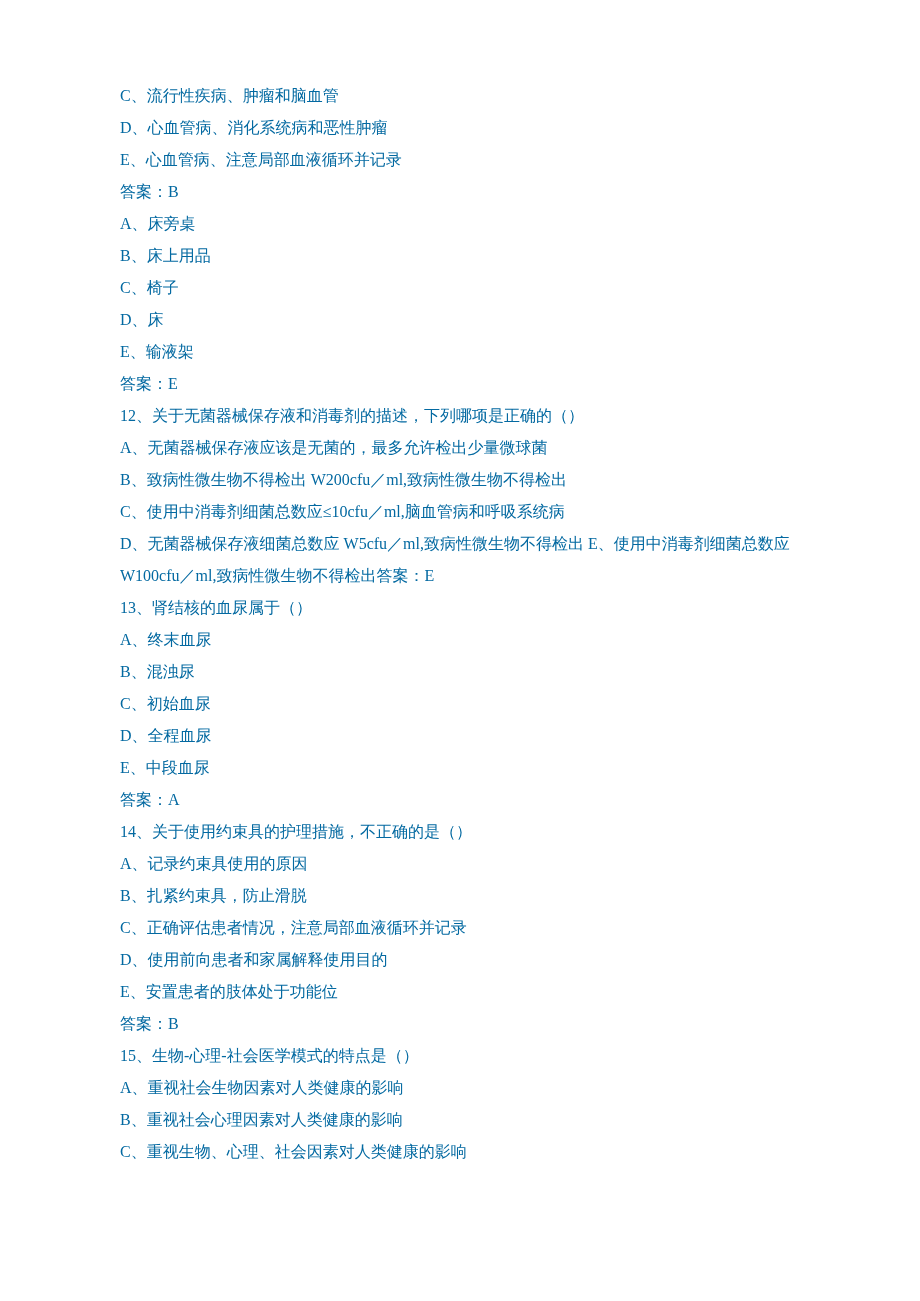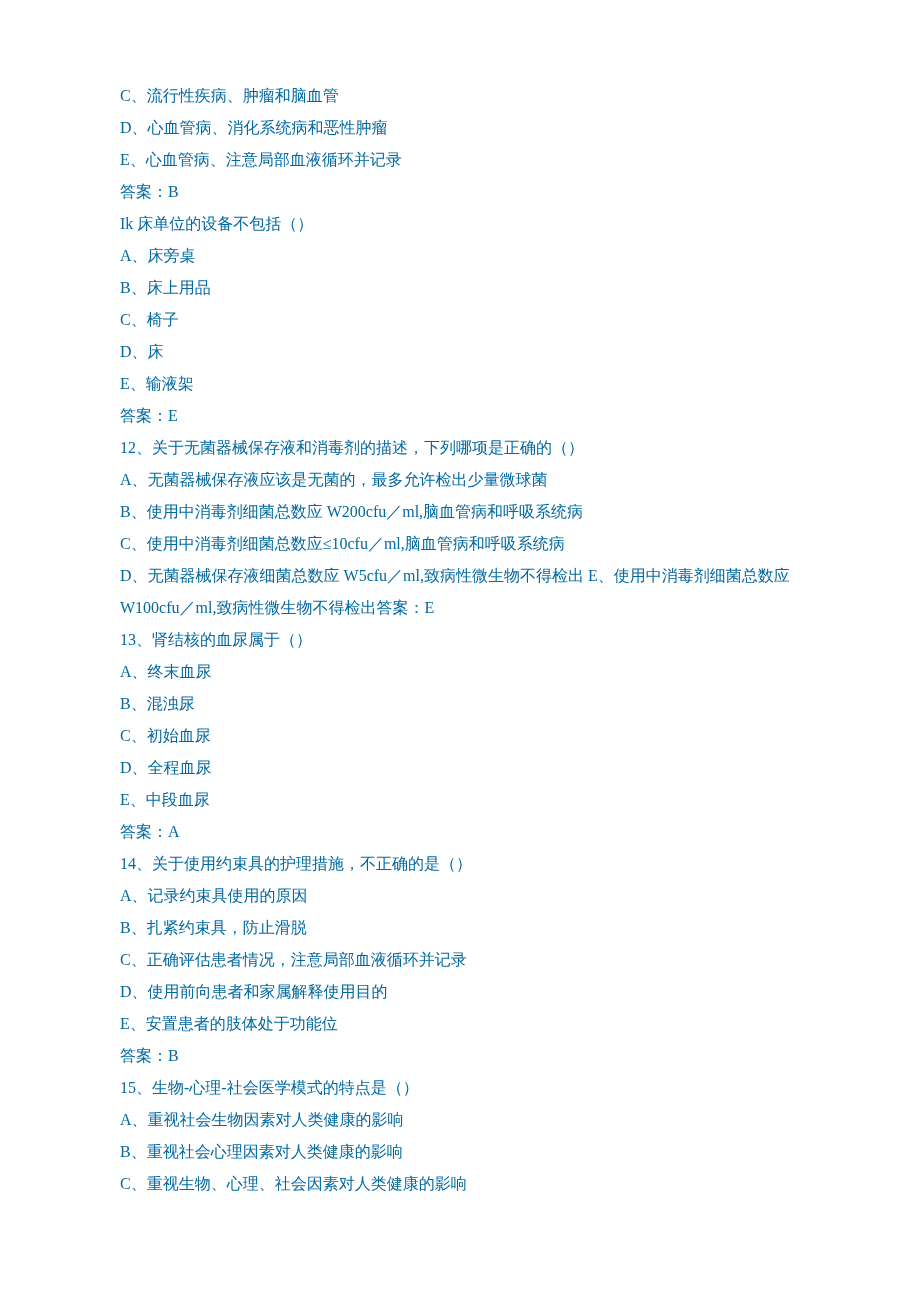--- a/index.html
+++ b/index.html
@@ -21,31 +21,30 @@
 </style>
 </head>
 <body>
 
 <div class="page">
   <div class="line">C、流行性疾病、肿瘤和脑血管</div>
   <div class="line">D、心血管病、消化系统病和恶性肿瘤</div>
   <div class="line">E、心血管病、注意局部血液循环并记录</div>
   <div class="line">答案：B</div>
 
-  <div class="line">Ik 床单位的设备不包括（）</div>
   <div class="line">A、床旁桌</div>
   <div class="line">B、床上用品</div>
   <div class="line">C、椅子</div>
   <div class="line">D、床</div>
   <div class="line">E、输液架</div>
   <div class="line">答案：E</div>
 
   <div class="line">12、关于无菌器械保存液和消毒剂的描述，下列哪项是正确的（）</div>
   <div class="line">A、无菌器械保存液应该是无菌的，最多允许检出少量微球菌</div>
-  <div class="line">B、使用中消毒剂细菌总数应 W200cfu／ml,脑血管病和呼吸系统病</div>
+  <div class="line">B、致病性微生物不得检出 W200cfu／ml,致病性微生物不得检出</div>
   <div class="line">C、使用中消毒剂细菌总数应≤10cfu／ml,脑血管病和呼吸系统病</div>
   <div class="line">D、无菌器械保存液细菌总数应 W5cfu／ml,致病性微生物不得检出 E、使用中消毒剂细菌总数应 W100cfu／ml,致病性微生物不得检出答案：E</div>
 
   <div class="line">13、肾结核的血尿属于（）</div>
   <div class="line">A、终末血尿</div>
   <div class="line">B、混浊尿</div>
   <div class="line">C、初始血尿</div>
   <div class="line">D、全程血尿</div>
   <div class="line">E、中段血尿</div>
   <div class="line">答案：A</div>

